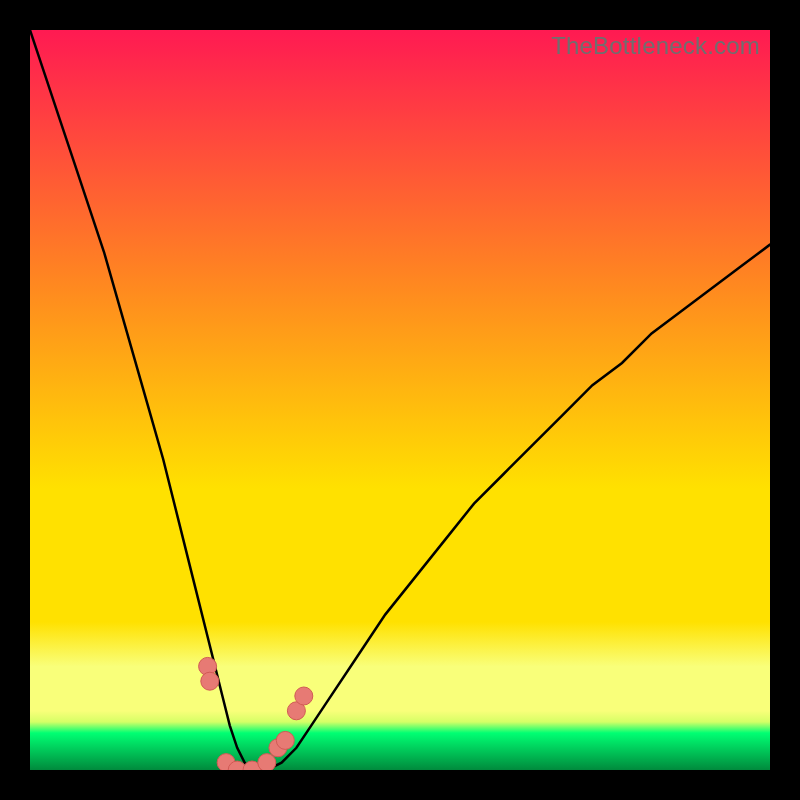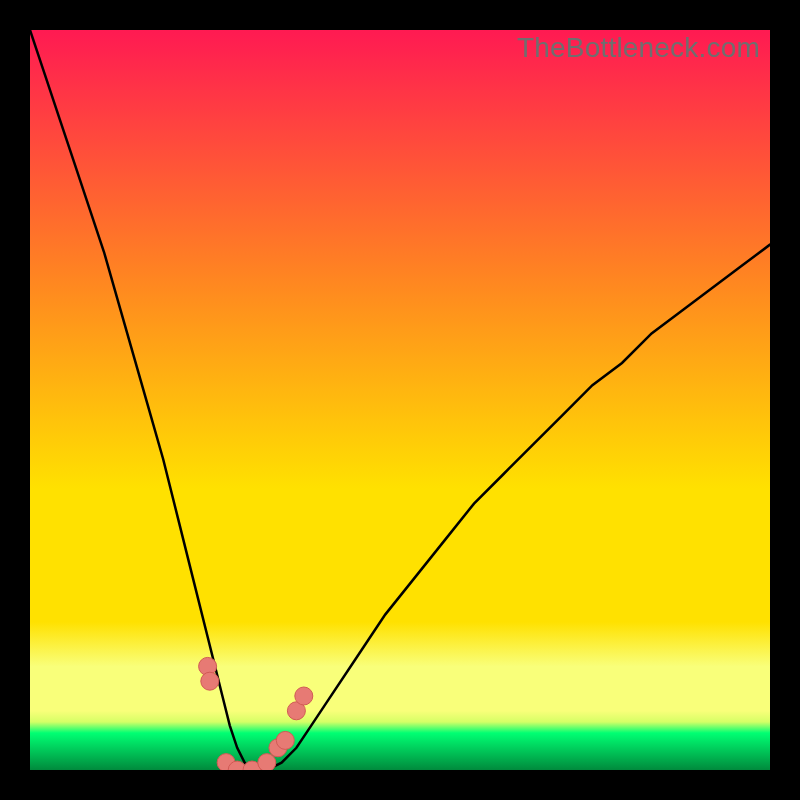--- a/index.html
+++ b/index.html
@@ -27,21 +27,21 @@
   }
   .bg {
     position: absolute;
     left: 0; top: 0; right: 0; bottom: 0;
   }
   .watermark {
     position: absolute;
     top: 2px;
     right: 10px;
     color: #6f6f6f;
-    font-size: 28px;
+    font-size: 24px;
     font-weight: 500;
     letter-spacing: 0.2px;
   }
   svg.curve {
     position: absolute;
     left: 0; top: 0;
     width: 740px;
     height: 740px;
     overflow: visible;
   }

